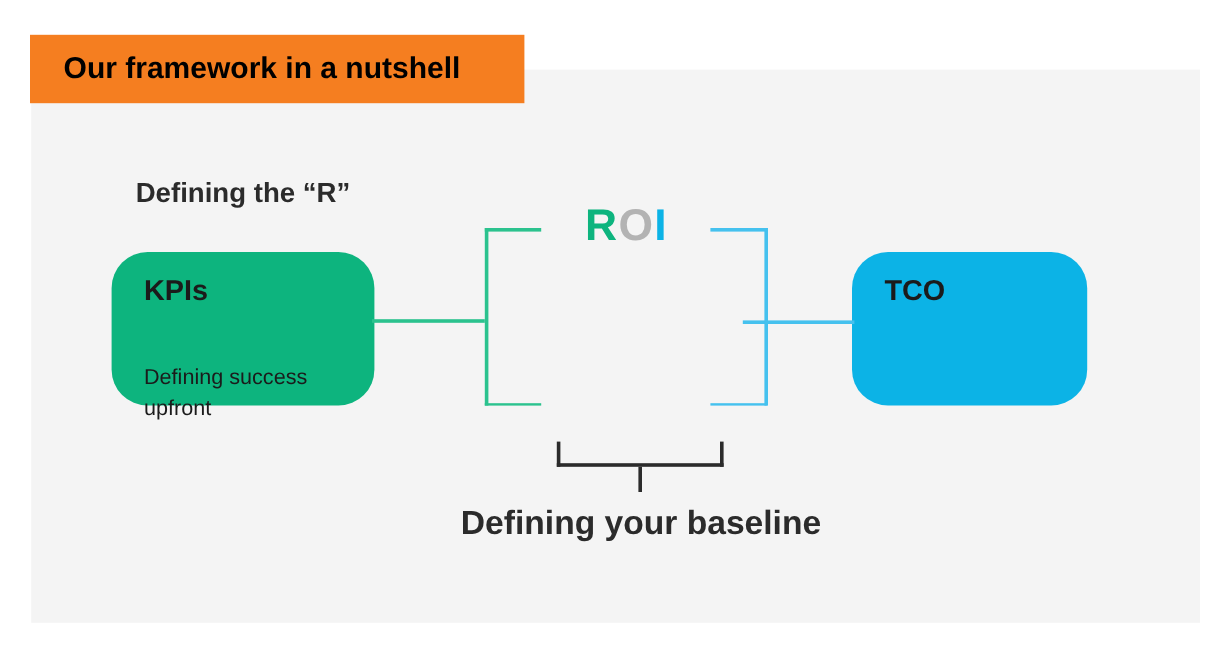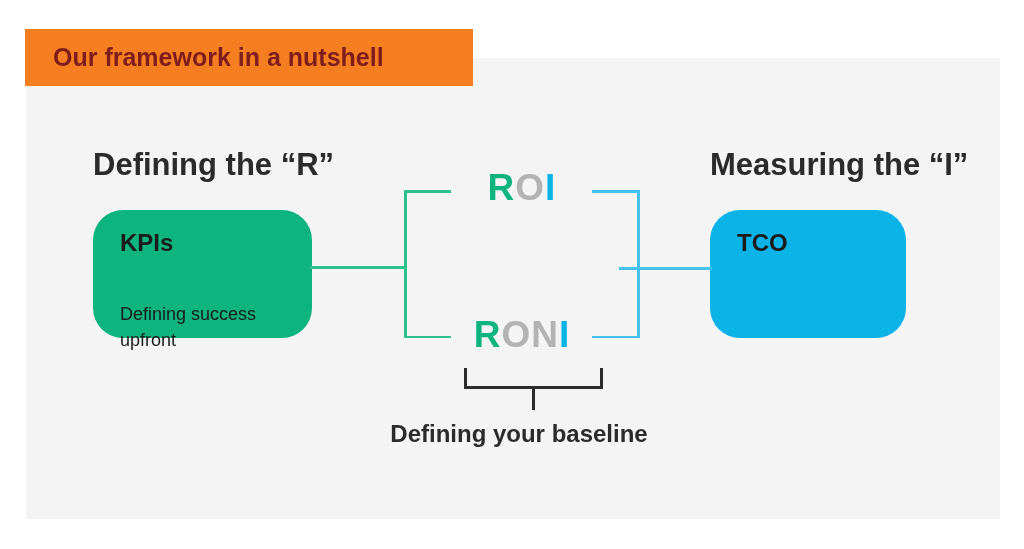--- a/index.html
+++ b/index.html
@@ -8,29 +8,29 @@
     width:1024px;height:549px;
     background:#ffffff;
     font-family:"Liberation Sans","DejaVu Sans",sans-serif;
     overflow:hidden;
   }
   .panel{
     position:absolute;left:26px;top:58px;width:974px;height:461px;
     background:var(--panel);
   }
   .banner{
-    position:absolute;left:25px;top:29px;width:448px;height:57px;
+    position:absolute;left:25px;top:29px;width:412px;height:57px;
     background:var(--orange);
-    color:#7f1d1d;font-size:25px;font-weight:bold;
+    color:#000000;font-size:25px;font-weight:bold;
     line-height:57px;padding-left:28px;box-sizing:border-box;
     white-space:nowrap;
   }
   .heading{
     position:absolute;top:147px;
-    font-size:31px;font-weight:bold;color:var(--dark);
+    font-size:23px;font-weight:bold;color:var(--dark);
     text-align:center;white-space:nowrap;
   }
   .heading.left{left:93px;width:219px;}
   .heading.right{left:710px;width:237px;}
   .card{
     position:absolute;top:210px;height:128px;
     border-radius:30px;box-sizing:border-box;
     padding:19px 18px 0 27px;color:#1b1b1b;
   }
   .card.kpi{left:93px;width:219px;background:var(--green);}
@@ -45,36 +45,35 @@
     position:absolute;left:404px;width:236px;text-align:center;
     font-size:37px;font-weight:bold;letter-spacing:1px;white-space:nowrap;
   }
   .roi{top:167px;}
   .roni{top:314px;}
   .lr{color:var(--green);}
   .lg{color:var(--gray-letter);}
   .lb{color:var(--blue);}
   .baseline-label{
     position:absolute;left:384px;width:270px;top:420px;text-align:center;
-    font-size:24px;font-weight:bold;color:var(--dark);white-space:nowrap;
+    font-size:28px;font-weight:bold;color:var(--dark);white-space:nowrap;
   }
 </style>
 </head>
 <body>
 
 <div class="canvas">
 
   <div class="panel"></div>
 
   <div class="banner">
     <span>Our framework in a nutshell</span>
   </div>
 
   <div class="heading left">Defining the “R”</div>
-  <div class="heading right">Measuring the “I”</div>
 
   <div class="card kpi">
     <div class="card-title">KPIs</div>
     <div class="card-desc">Defining success upfront</div>
   </div>
 
   <div class="card tco">
     <div class="card-title">TCO</div>
   </div>
 
@@ -84,23 +83,20 @@
   <div class="line g-line" style="left:404px;top:335.5px;width:47px;height:2.5px;"></div>
 
   <div class="line b-line" style="left:619px;top:267px;width:93px;height:2.5px;"></div>
   <div class="line b-line" style="left:637px;top:190px;width:2.5px;height:148px;"></div>
   <div class="line b-line" style="left:592px;top:190px;width:47px;height:2.5px;"></div>
   <div class="line b-line" style="left:592px;top:335.5px;width:47px;height:2.5px;"></div>
 
   <div class="big-word roi">
     <span class="lr">R</span><span class="lg">O</span><span class="lb">I</span>
   </div>
-  <div class="big-word roni">
-    <span class="lr">R</span><span class="lg">ON</span><span class="lb">I</span>
-  </div>
 
   <div class="line k-line" style="left:464px;top:368px;width:3px;height:21px;"></div>
   <div class="line k-line" style="left:600px;top:368px;width:3px;height:21px;"></div>
   <div class="line k-line" style="left:464px;top:386px;width:139px;height:3px;"></div>
   <div class="line k-line" style="left:532px;top:389px;width:3px;height:21px;"></div>
 
   <div class="baseline-label">Defining your baseline</div>
 
 </div>
 

